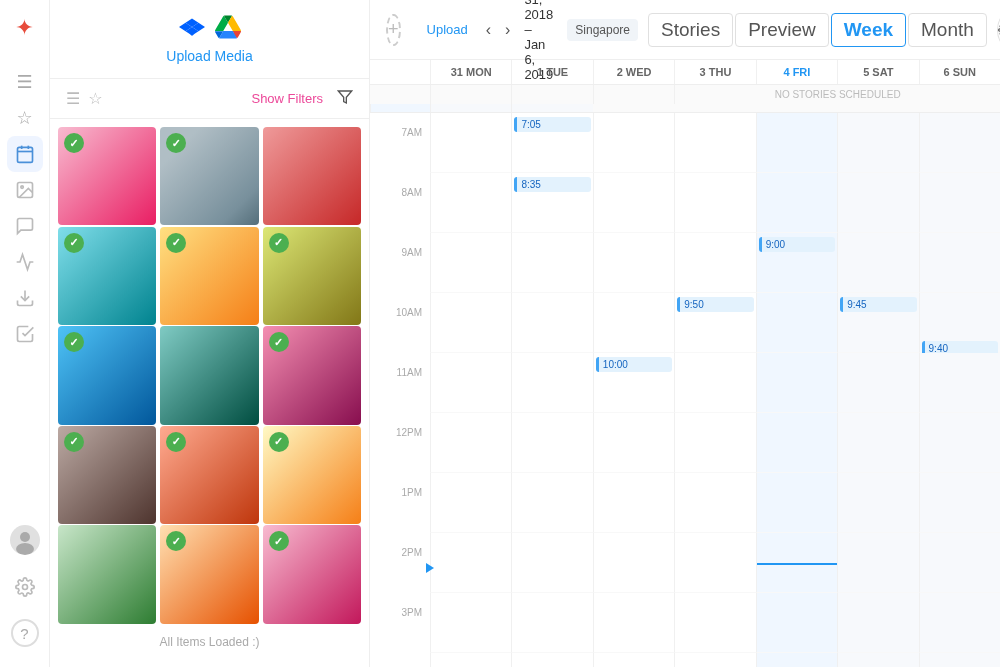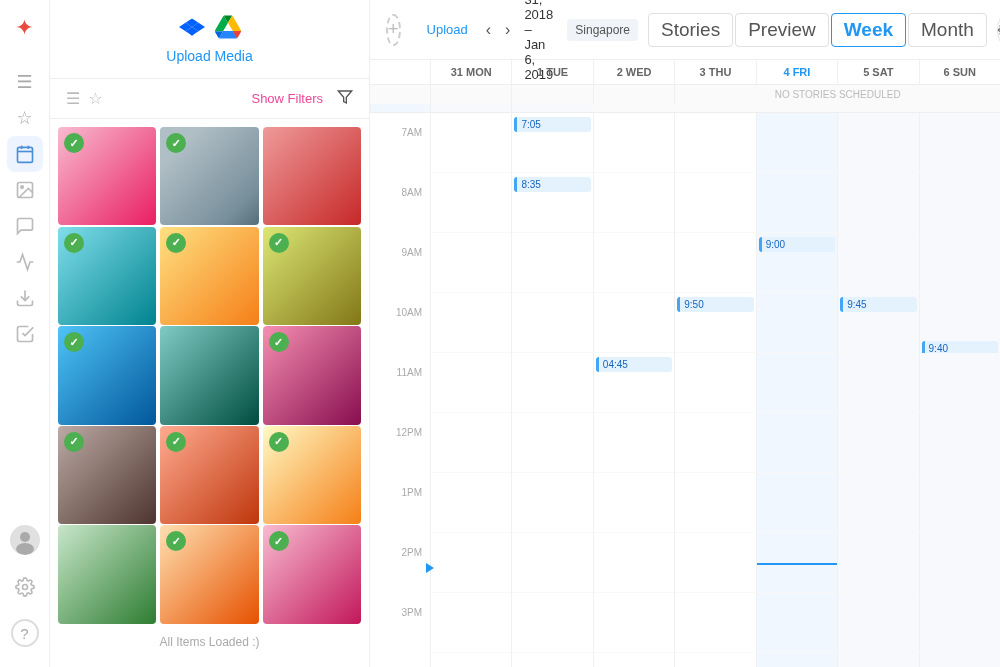--- a/index.html
+++ b/index.html
@@ -412,21 +412,21 @@
         <div class="cal-cell" style="background: rgb(247, 249, 252);">
           <div class="time-event" style="top: 4px;">9:45</div>
         </div>
         <div class="cal-cell" style="background: rgb(247, 249, 252);">
           <div class="time-event" style="top: 4px; margin-top: 44px;">9:40</div>
         </div>
         <div class="time-label">11AM</div>
         <div class="cal-cell"></div>
         <div class="cal-cell"></div>
         <div class="cal-cell">
-          <div class="time-event" style="top: 4px;">04:45</div>
+          <div class="time-event" style="top: 4px;">10:00</div>
         </div>
         <div class="cal-cell"></div>
         <div class="cal-cell" style="background: rgb(240, 247, 255);"></div>
         <div class="cal-cell" style="background: rgb(247, 249, 252);"></div>
         <div class="cal-cell" style="background: rgb(247, 249, 252);"></div>
         <div class="time-label">12PM</div>
         <div class="cal-cell"></div>
         <div class="cal-cell"></div>
         <div class="cal-cell"></div>
         <div class="cal-cell"></div>

